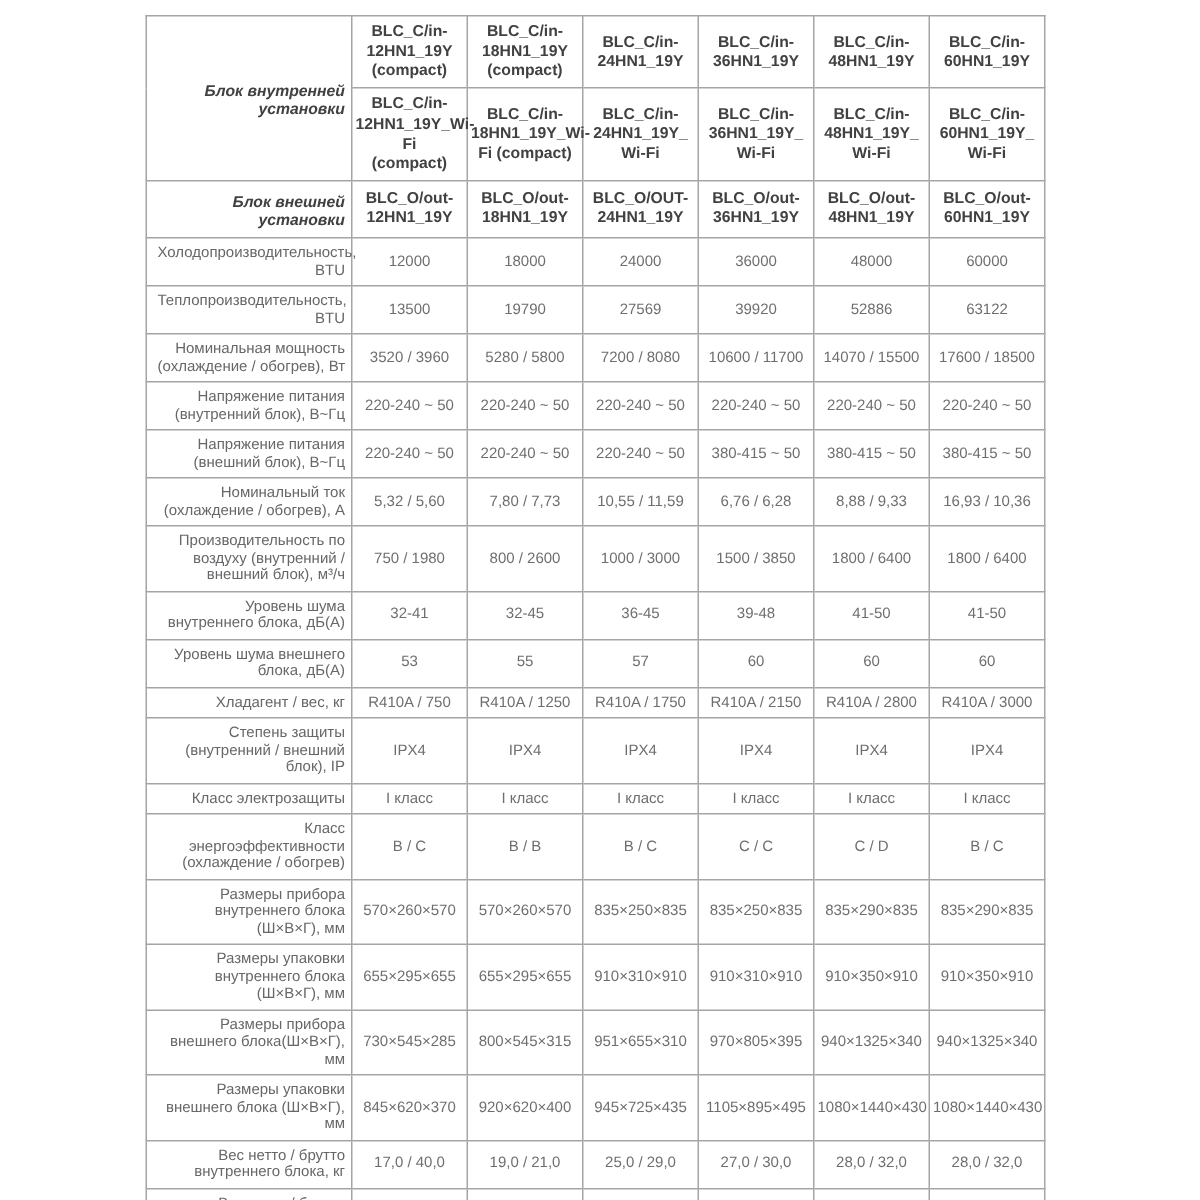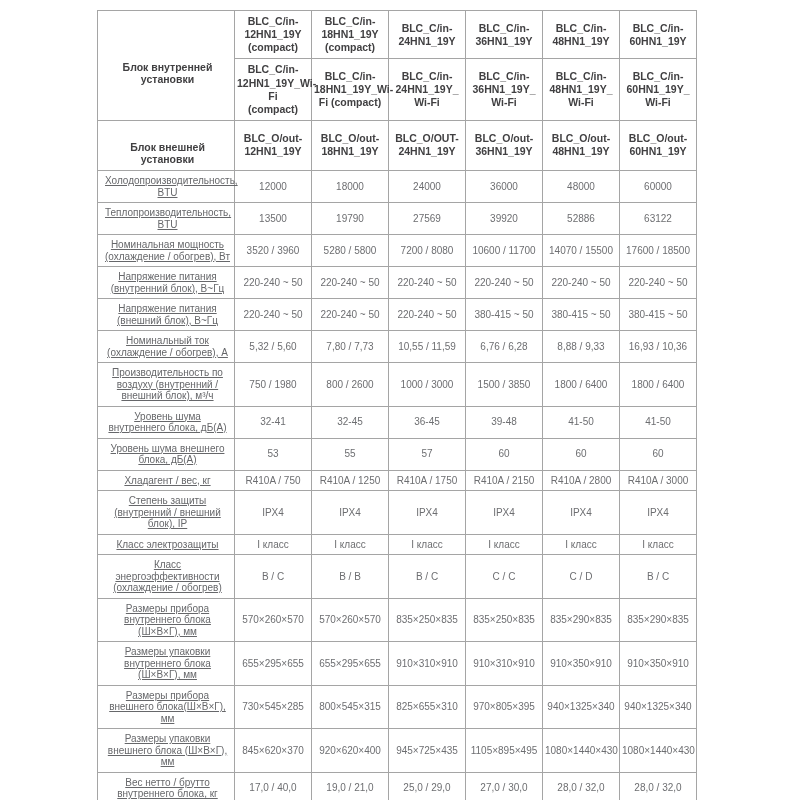--- a/index.html
+++ b/index.html
@@ -18,41 +18,41 @@
     border-collapse: collapse;
     table-layout: fixed;
     width: 600px;
   }
   table.spec td {
     border: 1px solid #a5a5a5;
     vertical-align: middle;
     background: #ffffff;
   }
   td.lbl {
-    text-align: center;
+    text-align: right;
     padding: 4px 4px 4px 7px;
     font-size: 10px;
     line-height: 1.15;
     color: #66676a;
-    text-decoration: underline;
   }
   td.val {
     text-align: center;
     padding: 4px 2px;
     font-size: 10px;
     line-height: 1.15;
     color: #6d6e71;
   }
   td.section {
-    text-align: center;
-    padding: 20px 4px 4px 7px;
+    text-align: right;
+    padding: 8px 4px 4px 7px;
     font-size: 10.5px;
     font-weight: bold;
     color: #414042;
     line-height: 1.2;
+    font-style: italic;
   }
   td.model {
     text-align: center;
     padding: 4px 2px;
     font-size: 10.5px;
     font-weight: bold;
     color: #414042;
     line-height: 1.25;
     white-space: pre-line;
   }
@@ -257,21 +257,21 @@
         <td class="val">655×295×655</td>
         <td class="val">910×310×910</td>
         <td class="val">910×310×910</td>
         <td class="val">910×350×910</td>
         <td class="val">910×350×910</td>
       </tr>
       <tr>
         <td class="lbl">Размеры прибора внешнего блока(Ш×В×Г), мм</td>
         <td class="val">730×545×285</td>
         <td class="val">800×545×315</td>
-        <td class="val">825×655×310</td>
+        <td class="val">951×655×310</td>
         <td class="val">970×805×395</td>
         <td class="val">940×1325×340</td>
         <td class="val">940×1325×340</td>
       </tr>
       <tr>
         <td class="lbl">Размеры упаковки внешнего блока (Ш×В×Г), мм</td>
         <td class="val">845×620×370</td>
         <td class="val">920×620×400</td>
         <td class="val">945×725×435</td>
         <td class="val">1105×895×495</td>

